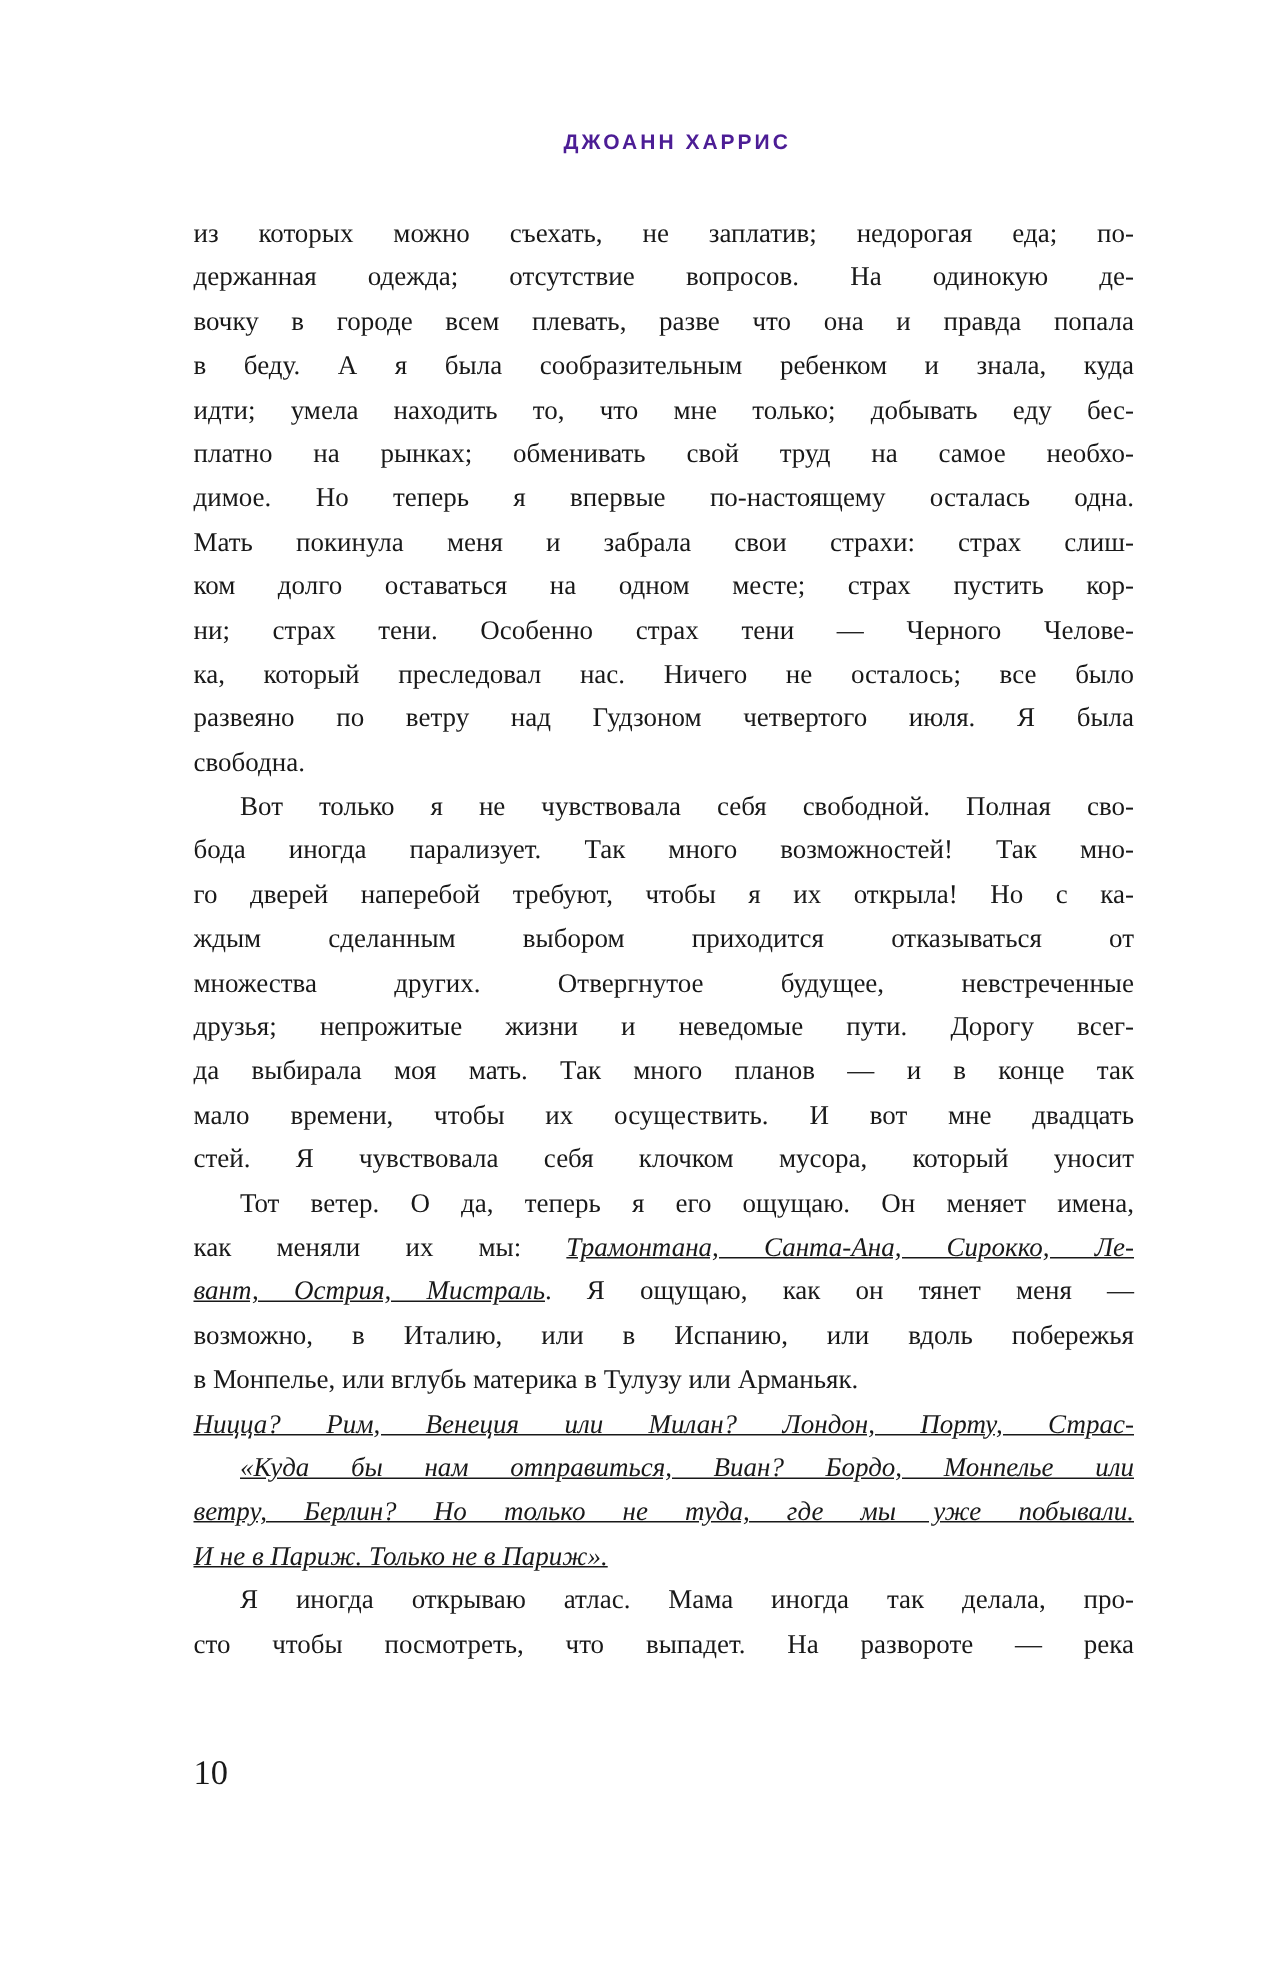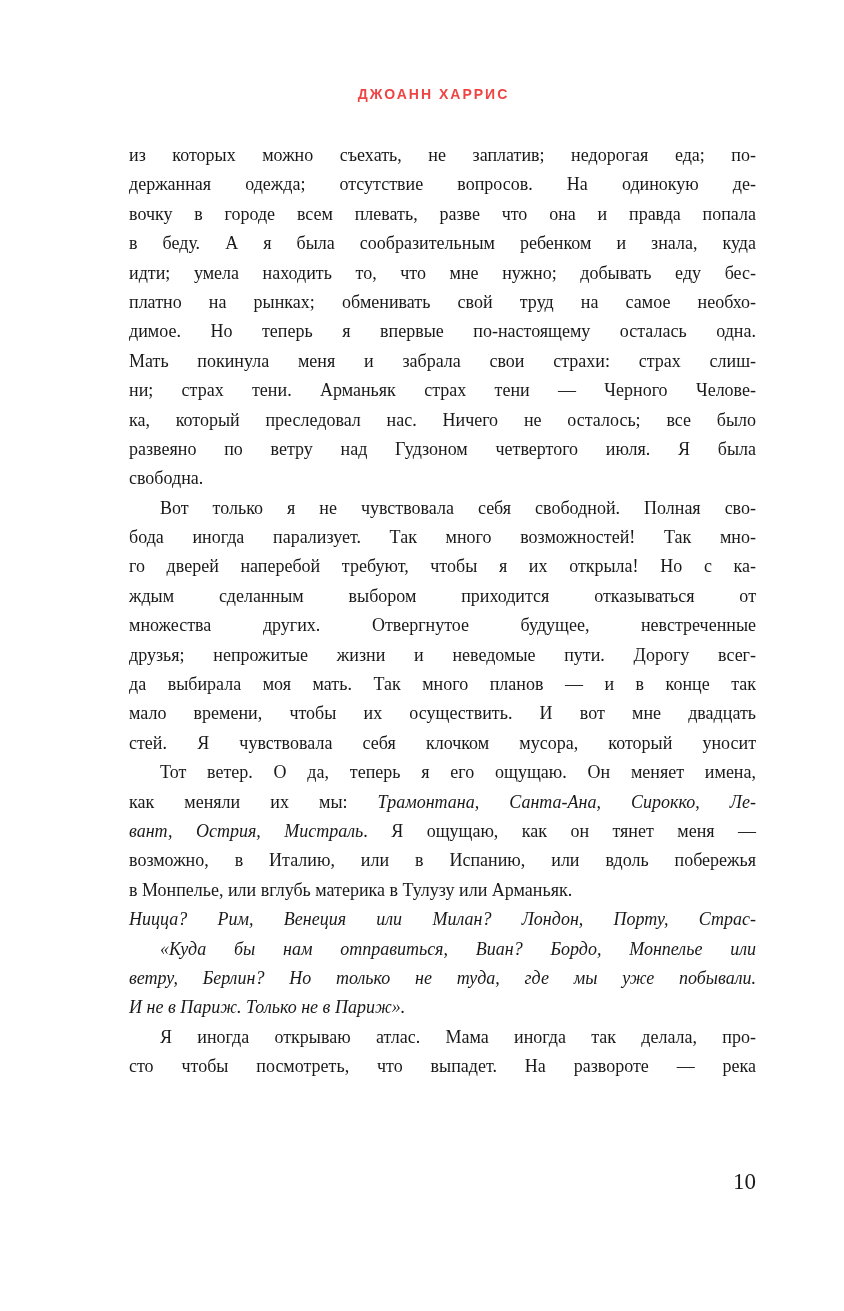--- a/index.html
+++ b/index.html
@@ -7,29 +7,29 @@
     width: 844px;
     height: 1311px;
     background: #ffffff;
     position: relative;
     font-family: "Liberation Serif", serif;
     color: #191919;
     overflow: hidden;
   }
   .running-head {
     position: absolute;
-    left: 120px;
+    left: 138px;
     top: 86px;
     width: 627px;
     text-align: center;
     font-family: "Liberation Sans", sans-serif;
     font-size: 14px;
     font-weight: 700;
     letter-spacing: 2px;
-    color: #ef4444;
+    color: #4c1d95;
   }
   .text-block {
     position: absolute;
     left: 129px;
     top: 141px;
     width: 627px;
   }
   .line {
     font-size: 18px;
     line-height: 29.4px;
@@ -39,48 +39,49 @@
     text-justify: inter-word;
     white-space: normal;
     overflow: visible;
   }
   .line.endline {
     text-align-last: left;
   }
   .line.indent {
     padding-left: 31px;
   }
-  .it { font-style: italic; }
+  .it { font-style: italic; text-decoration: underline; }
   .folio {
     position: absolute;
     left: 129px;
     top: 1167px;
     width: 627px;
-    text-align: right;
+    text-align: left;
     font-size: 23px;
     line-height: 29px;
     color: #191919;
   }
 </style>
 </head>
 <body>
 
 <div class="running-head">ДЖОАНН ХАРРИС</div>
 
 <div class="text-block">
     <div>
       <div class="line"><span>из которых можно съехать, не заплатив; недорогая еда; по-</span></div>
       <div class="line"><span>держанная одежда; отсутствие вопросов. На одинокую де-</span></div>
       <div class="line"><span>вочку в городе всем плевать, разве что она и правда попала</span></div>
       <div class="line"><span>в беду. А я была сообразительным ребенком и знала, куда</span></div>
-      <div class="line"><span>идти; умела находить то, что мне нужно; добывать еду бес-</span></div>
+      <div class="line"><span>идти; умела находить то, что мне только; добывать еду бес-</span></div>
       <div class="line"><span>платно на рынках; обменивать свой труд на самое необхо-</span></div>
       <div class="line"><span>димое. Но теперь я впервые по-настоящему осталась одна.</span></div>
       <div class="line"><span>Мать покинула меня и забрала свои страхи: страх слиш-</span></div>
-      <div class="line"><span>ни; страх тени. Арманьяк страх тени — Черного Челове-</span></div>
+      <div class="line"><span>ком долго оставаться на одном месте; страх пустить кор-</span></div>
+      <div class="line"><span>ни; страх тени. Особенно страх тени — Черного Челове-</span></div>
       <div class="line"><span>ка, который преследовал нас. Ничего не осталось; все было</span></div>
       <div class="line"><span>развеяно по ветру над Гудзоном четвертого июля. Я была</span></div>
       <div class="line endline"><span>свободна.</span></div>
     </div>
     <div>
       <div class="line indent"><span>Вот только я не чувствовала себя свободной. Полная сво-</span></div>
       <div class="line"><span>бода иногда парализует. Так много возможностей! Так мно-</span></div>
       <div class="line"><span>го дверей наперебой требуют, чтобы я их открыла! Но с ка-</span></div>
       <div class="line"><span>ждым сделанным выбором приходится отказываться от</span></div>
       <div class="line"><span>множества других. Отвергнутое будущее, невстреченные</span></div>

